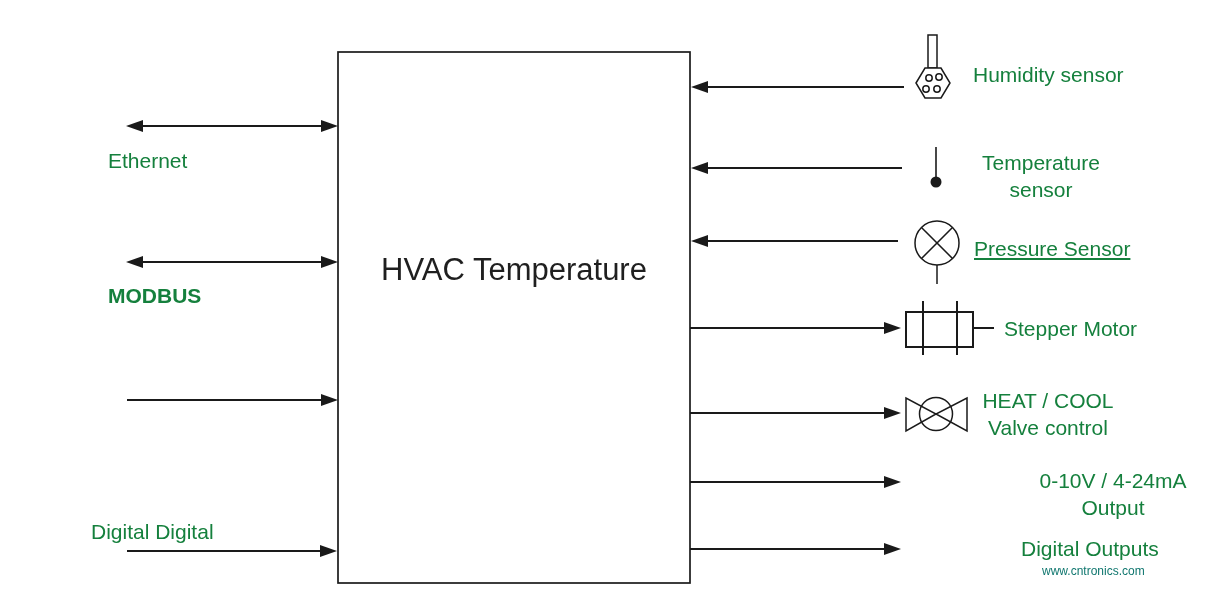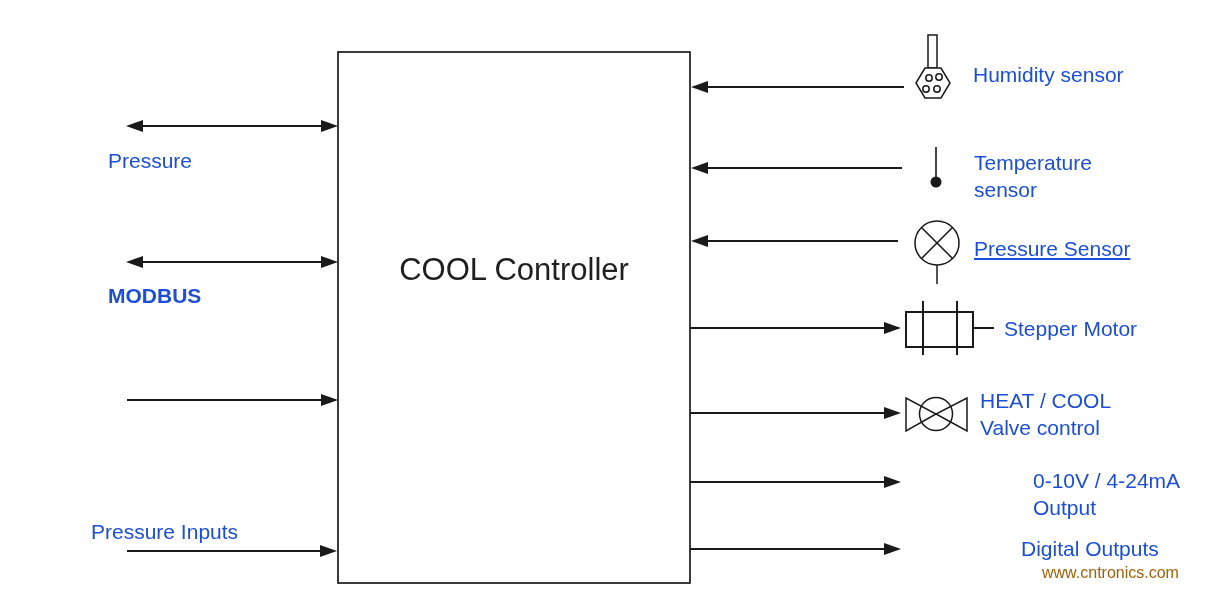--- a/index.html
+++ b/index.html
@@ -11,44 +11,44 @@
     font-family: "Liberation Sans", sans-serif;
     color: #1f1f1f;
     overflow: hidden;
   }
   .stage svg { position: absolute; left: 0; top: 0; }
   .label {
     position: absolute;
     font-size: 21px;
     line-height: 24px;
     white-space: nowrap;
-    color: #1d4ed8;
+    color: #15803d;
   }
   .label.wrap {
     white-space: normal;
-    text-align: left;
+    text-align: center;
     line-height: 27px;
   }
   .title {
     position: absolute;
     left: 338px;
     top: 252px;
     width: 352px;
     text-align: center;
     font-size: 31px;
     line-height: 36px;
     color: #1f1f1f;
     white-space: nowrap;
   }
   .watermark {
     position: absolute;
     left: 1042px;
     top: 564px;
-    font-size: 16px;
-    color: #a16207;
+    font-size: 12px;
+    color: #0f766e;
     white-space: nowrap;
   }
   
   .lbl-ethernet       { left: 108px; top: 149px; }
   .lbl-modbus         { left: 108px; top: 284px; font-weight: bold; }
   .lbl-power          { left: 57px;  top: 408px; }
   .lbl-digital-inputs { left: 91px;  top: 520px; }
   .lbl-humidity       { left: 973px; top: 63px;  }
   .lbl-temperature    { left: 974px; top: 149px; width: 134px; }
   .lbl-pressure       { left: 974px; top: 237px; text-decoration: underline; }
@@ -145,25 +145,25 @@
       <line x1="973" y1="328" x2="994" y2="328"></line>
     </g>
 
     <g stroke-width="1.5">
       <polygon points="906,398 906,431 936,414"></polygon>
       <polygon points="967,398 967,431 936,414"></polygon>
       <circle cx="936" cy="414" r="16.5"></circle>
     </g>
   </svg>
 
-  <div class="title">COOL Controller</div>
+  <div class="title">HVAC Temperature</div>
 
-  <div class="label lbl-ethernet">Pressure</div>
+  <div class="label lbl-ethernet">Ethernet</div>
   <div class="label lbl-modbus">MODBUS</div>
-  <div class="label lbl-digital-inputs">Pressure Inputs</div>
+  <div class="label lbl-digital-inputs">Digital Digital</div>
 
   <div class="label lbl-humidity">Humidity sensor</div>
   <div class="label wrap lbl-temperature">Temperature sensor</div>
   <div class="label lbl-pressure">Pressure Sensor</div>
   <div class="label lbl-stepper">Stepper Motor</div>
   <div class="label wrap lbl-valve">HEAT / COOL Valve control</div>
   <div class="label wrap lbl-analog">0-10V / 4-24mA Output</div>
   <div class="label lbl-digital-out">Digital Outputs</div>
 
   <div class="watermark">www.cntronics.com</div>

